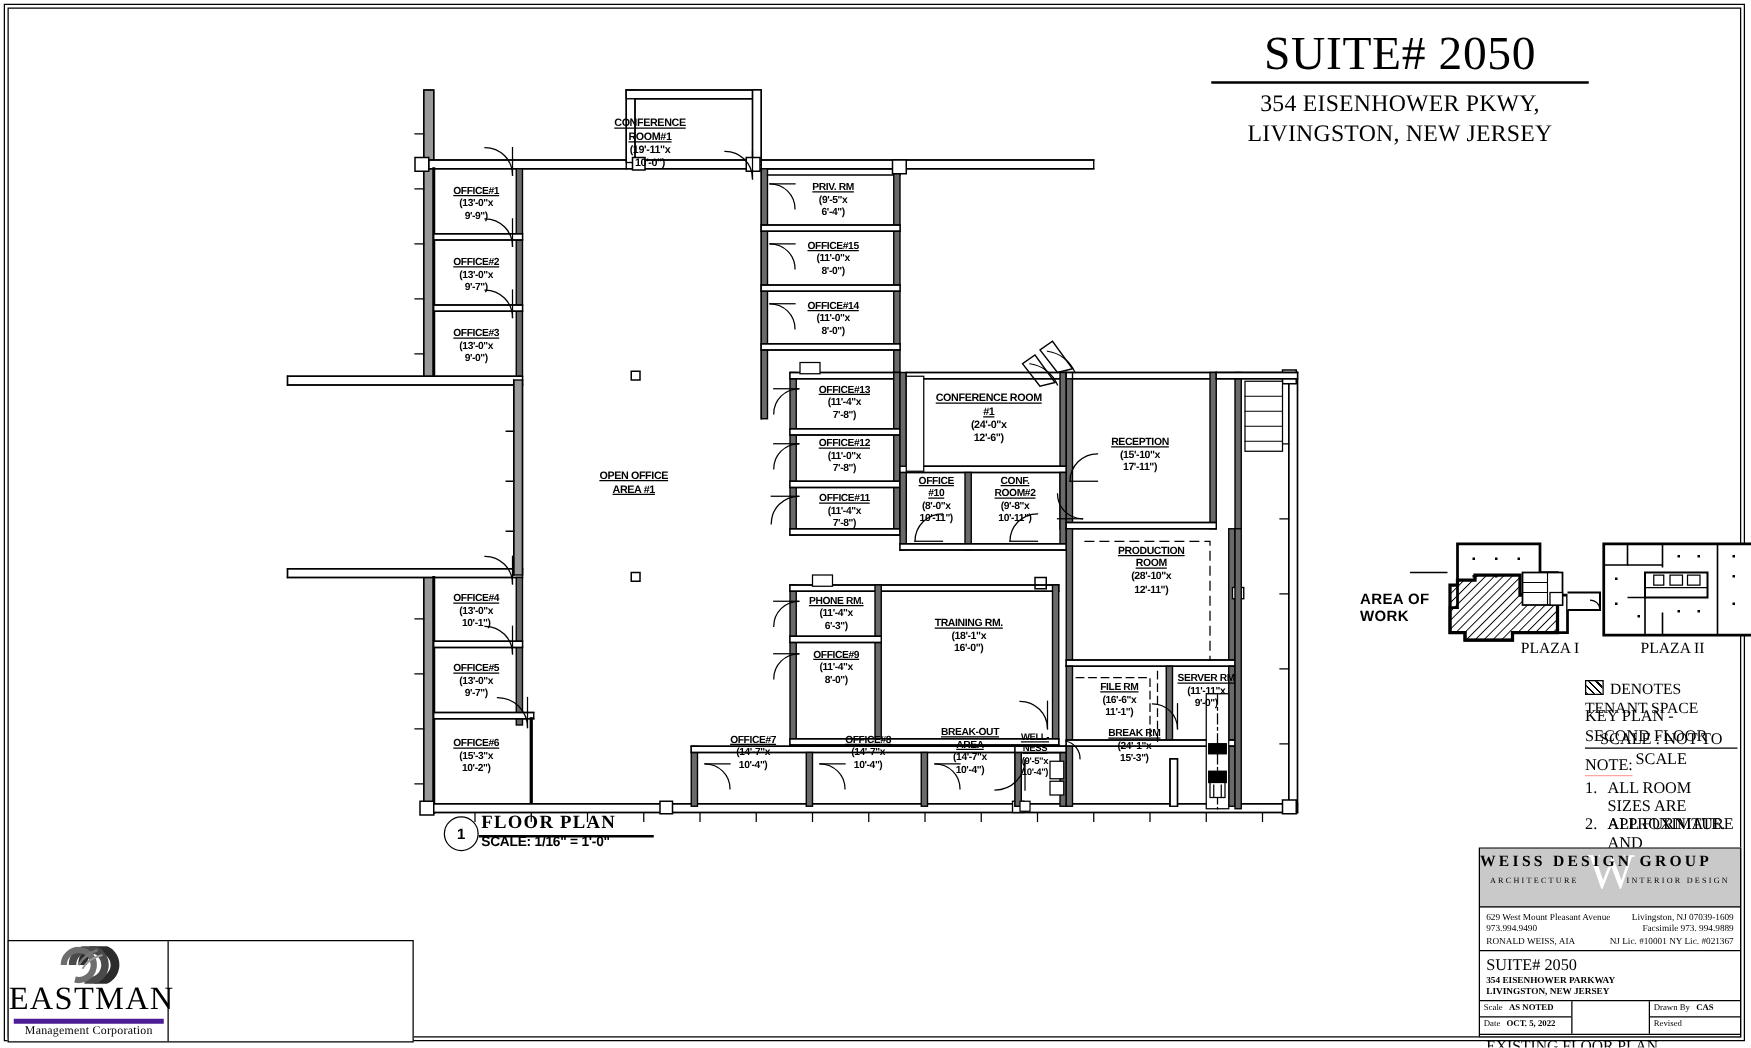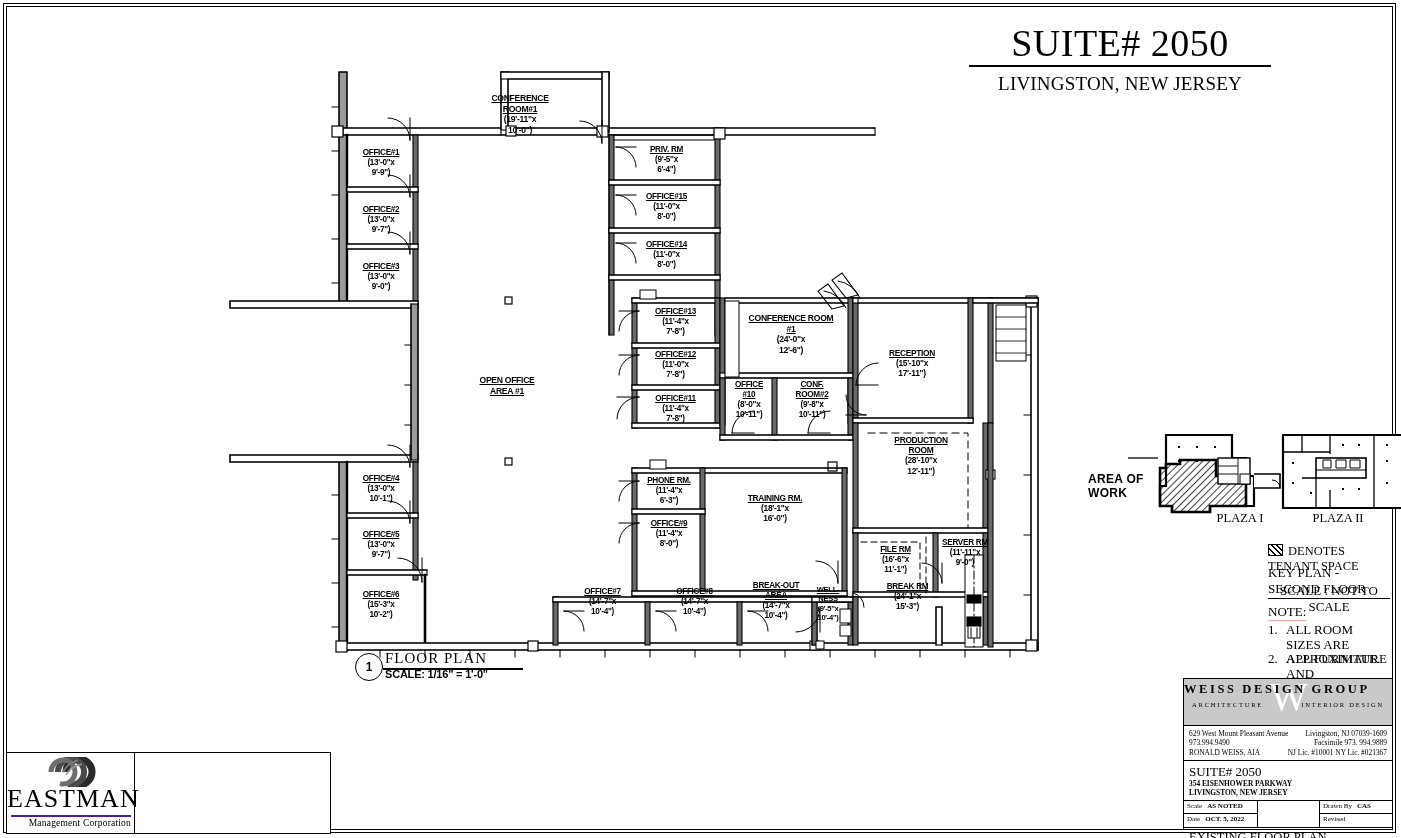--- a/index.html
+++ b/index.html
@@ -26,21 +26,21 @@
   .rlbl{position:absolute;text-align:center;font-family:"Liberation Sans",sans-serif;
         font-weight:bold;letter-spacing:-0.3px;white-space:nowrap;}
   .rlbl .nm{text-decoration:underline;display:block;}
   .rlbl .dim{display:block;}
 
   
   .ftag{position:absolute;left:355px;top:650px;width:180px;height:34px;}
   .ftag .circ{position:absolute;left:0;top:3px;width:26px;height:26px;border:1.6px solid #000;
         border-radius:50%;text-align:center;line-height:26px;font-size:12px;
         font-family:"Liberation Sans",sans-serif;font-weight:bold;}
-  .ftag .t1{position:absolute;left:30px;top:0px;font-size:15px;font-weight:normal;
+  .ftag .t1{position:absolute;left:30px;top:0px;font-size:15px;font-weight:bold;
         font-family:"Liberation Serif",serif;letter-spacing:1px;}
   .ftag .rule{position:absolute;left:28px;top:18px;width:140px;border-bottom:2px solid #000;}
   .ftag .t2{position:absolute;left:30px;top:18px;font-size:11px;font-weight:bold;
         font-family:"Liberation Sans",sans-serif;letter-spacing:-.2px;}
 
   
   .keyplan{position:absolute;left:1080px;top:430px;width:310px;height:250px;}
   .kp-aow{position:absolute;left:8px;top:42px;font-size:12px;font-weight:bold;
         font-family:"Liberation Sans",sans-serif;line-height:14px;letter-spacing:.3px;}
   .kp-p1{position:absolute;left:120px;top:81px;width:80px;text-align:center;font-size:12.5px;}
@@ -85,35 +85,36 @@
   .tb-title{font-size:12.5px;padding:2px 5px;border-bottom:1.4px solid #000;}
 
   
   .foot{position:absolute;left:6px;top:752px;width:325px;height:82px;
       border:1.4px solid #000;box-sizing:border-box;display:flex;background:#fff;}
   .foot-logo{width:128px;border-right:1.4px solid #000;box-sizing:border-box;
       position:relative;}
   .foot-logo .mark{position:absolute;left:50%;top:4px;transform:translateX(-50%);}
   .foot-logo .nm{position:absolute;left:0;top:32px;width:100%;text-align:center;
       font-size:26px;letter-spacing:1px;line-height:28px;}
-  .foot-logo .mc{position:absolute;left:4px;top:62px;width:120px;text-align:right;
-      font-size:9.5px;border-top:2px solid #4c1d95;padding-top:1px;letter-spacing:.2px;}
+  .foot-logo .mc{position:absolute;left:4px;top:62px;width:120px;text-align:center;
+      font-size:9.5px;border-top:4px solid #4c1d95;padding-top:1px;letter-spacing:.2px;}
   .foot-txt{flex:1;padding:6px 8px 0 0;text-align:right;font-size:13.4px;line-height:16px;}
 </style>
 </head>
 <body>
 
 <div class="sheet">
 
   <div class="border-outer"></div>
   <div class="border-inner"></div>
 
   <div class="hdr">
     <div class="hdr-title">SUITE# 2050</div>
     <div class="hdr-rule"></div>
+    <div class="hdr-line">354 EISENHOWER PKWY,</div>
     <div class="hdr-line">LIVINGSTON, NEW JERSEY</div>
   </div>
 
   <div class="plan">
     <svg width="830" height="620" viewBox="0 0 830 620">
       <g fill="none" stroke="#000" stroke-linecap="square">
 
         <g stroke-width="1.1">
 
           <rect x="119" y="17" width="8" height="232" fill="#9a9a9a"></rect>

